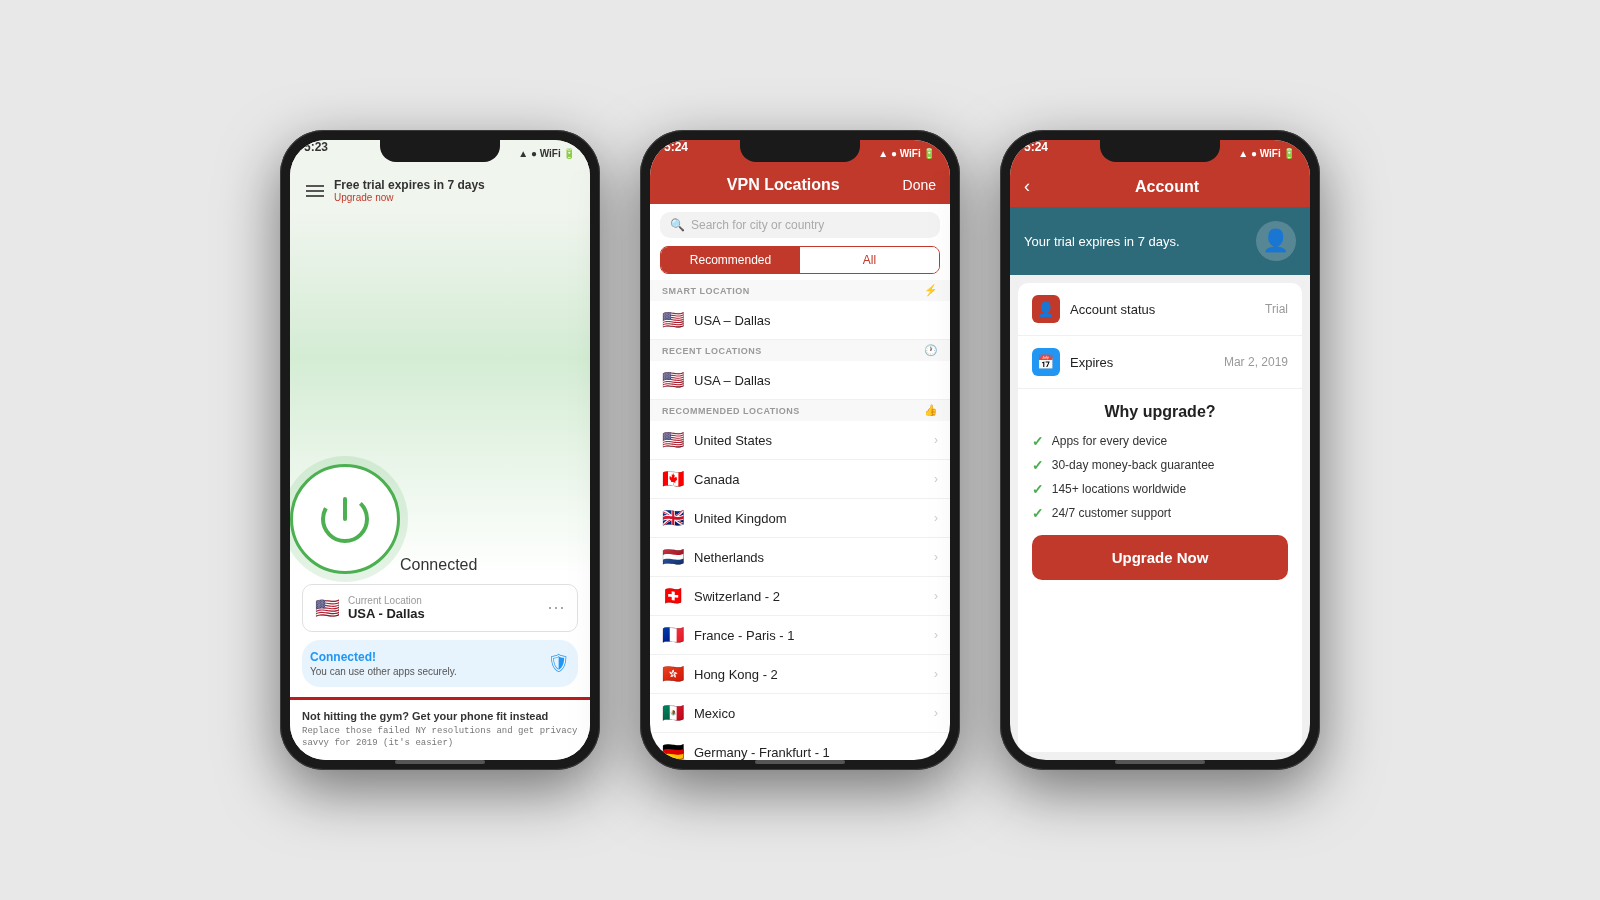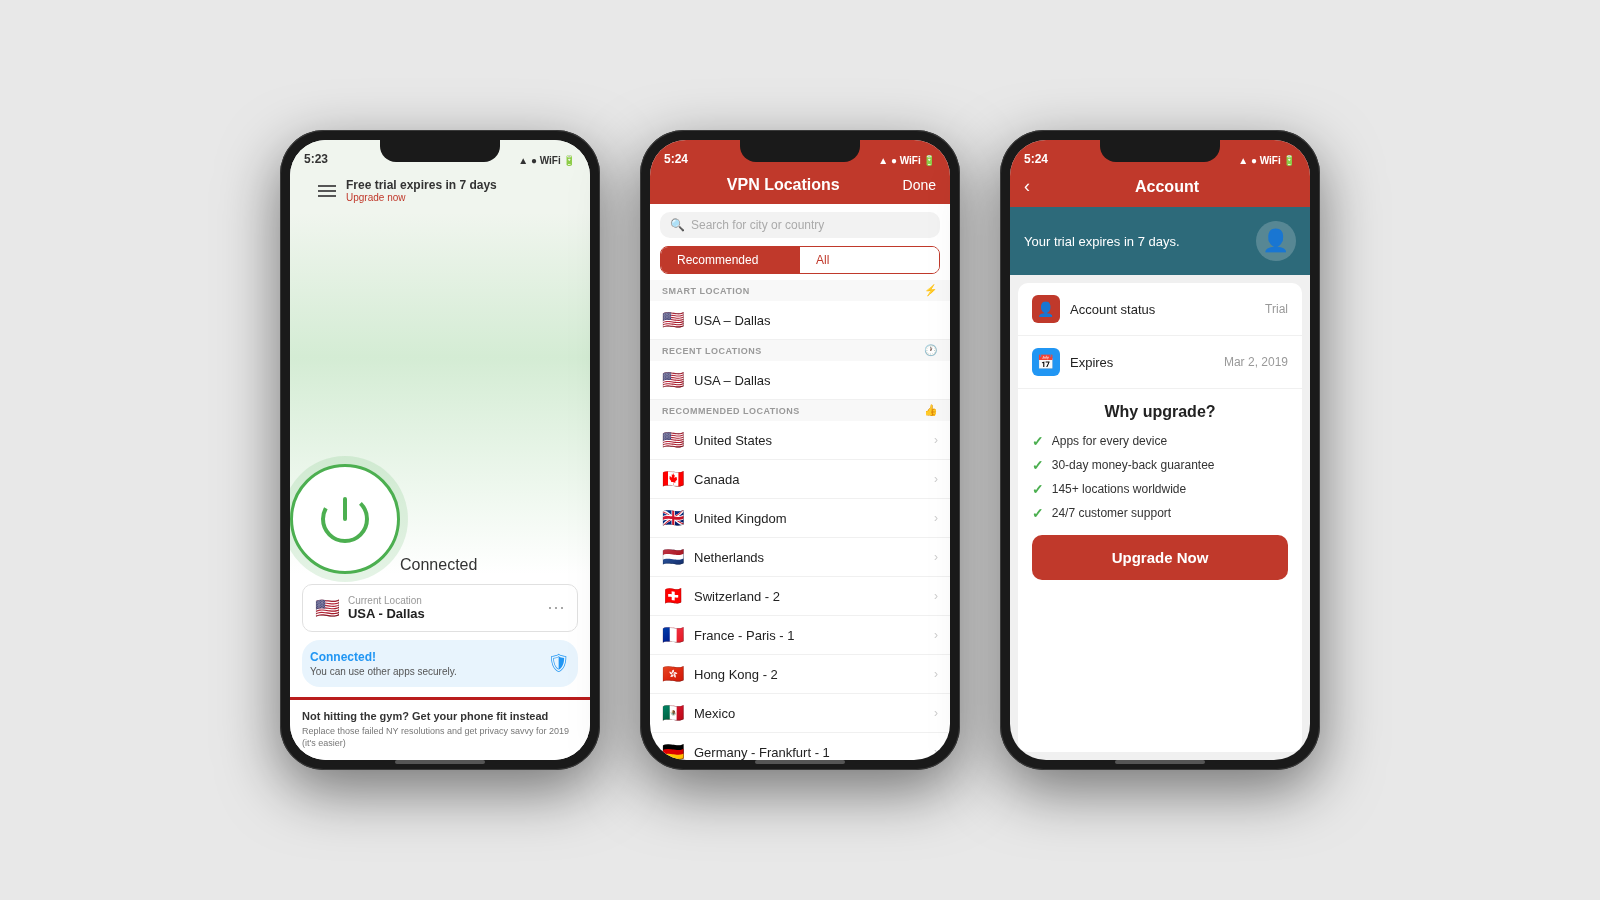--- a/index.html
+++ b/index.html
@@ -54,40 +54,39 @@
       background: #1a1a1a;
       border-radius: 0 0 16px 16px;
       z-index: 10;
     }
 
     
     .status-bar {
       height: 30px;
       display: flex;
       justify-content: space-between;
-      align-items: flex-end;
       padding: 0 14px 4px;
       font-size: 11px;
       font-weight: 600;
       flex-shrink: 0;
       position: relative;
       z-index: 5;
       gap: 28px;
     }
 
     .status-time { font-size: 12px; font-weight: 700; }
     .status-icons { display: flex; gap: 3px; align-items: center; font-size: 10px; }
 
     
     .phone1 .phone-screen { background: #fff; }
     .phone1 .status-bar { background: #f0f5ee; color: #333; }
 
     .phone1-banner {
       background: #f0f5ee;
-      padding: 8px 28px 10px;
+      padding: 8px 16px 10px;
       display: flex;
       align-items: center;
       gap: 10px;
       flex-shrink: 0;
     }
 
     .hamburger-icon {
       display: flex;
       flex-direction: column;
       gap: 3px;
@@ -186,21 +185,21 @@
 
     .shield-icon { color: #2196f3; font-size: 18px; }
 
     .ad-banner {
       background: #fff;
       padding: 10px 12px;
       border-top: 3px solid #b91c1c;
       margin-top: auto;
     }
     .ad-title { font-size: 11px; font-weight: 600; color: #333; margin-bottom: 3px; }
-    .ad-text { font-size: 9px; color: #777; line-height: 1.4; }
+    .ad-text { font-size: 9px; color: #777; line-height: 1.4; font-family: Liberation Mono, monospace; }
 
     
     .phone2 .phone-screen { background: #fff; }
     .phone2 .status-bar { background: #c0392b; color: #fff; }
 
     .phone2-header {
       background: #c0392b;
       padding: 6px 14px 10px;
       display: flex;
       align-items: center;
@@ -242,20 +241,21 @@
       margin: 0 10px 6px;
       border: 1.5px solid #c0392b;
       border-radius: 8px;
       overflow: hidden;
       flex-shrink: 0;
     }
 
     .tab {
       flex: 1;
       padding: 6px 16px;
+      text-align: center;
       font-size: 12px;
       font-weight: 500;
       cursor: pointer;
     }
 
     .tab.active { background: #c0392b; color: #fff; }
     .tab.inactive { background: #fff; color: #c0392b; }
 
     .locations-list {
       flex: 1;

